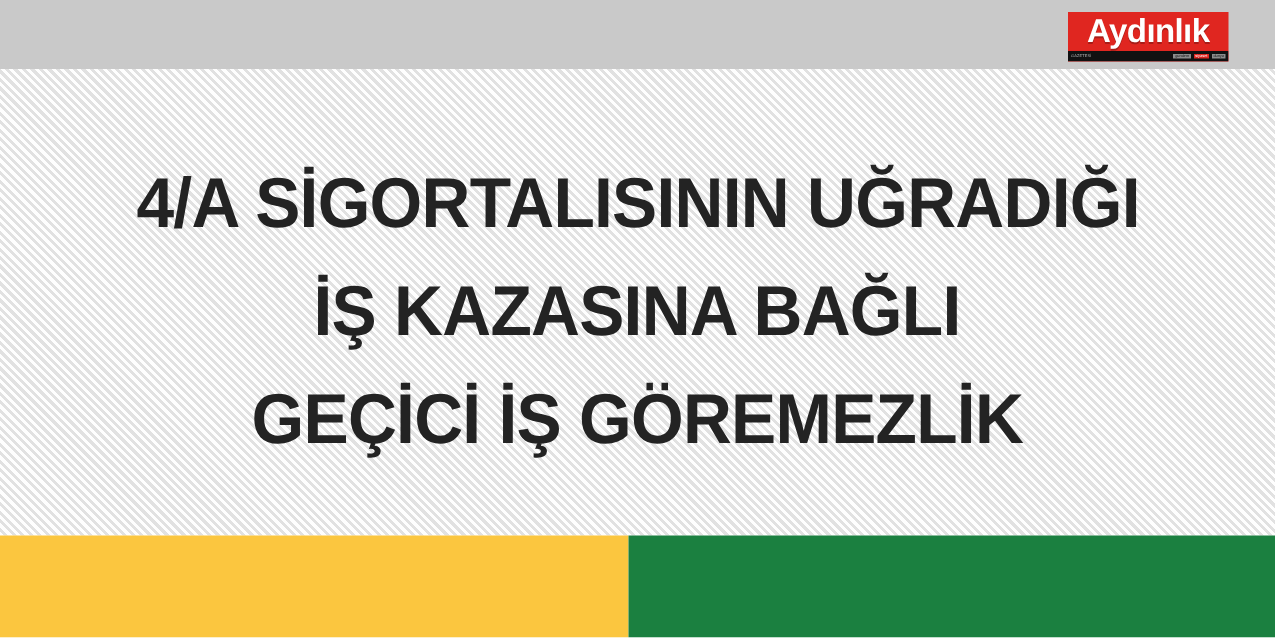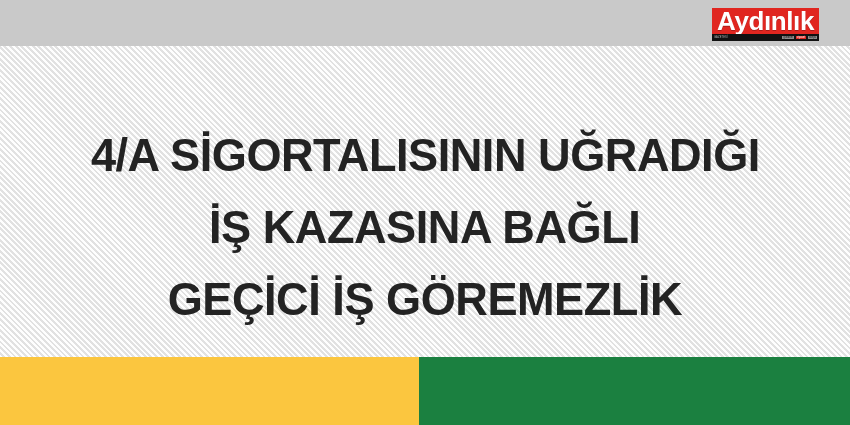--- a/index.html
+++ b/index.html
@@ -44,21 +44,21 @@
     display: flex;
     flex-direction: column;
     justify-content: flex-start;
     align-items: center;
     overflow: hidden;
   }
   .logo-word {
     color: #ffffff;
     font-family: "Liberation Sans", sans-serif;
     font-weight: bold;
-    font-size: 26px;
+    font-size: 22px;
     line-height: 26px;
     letter-spacing: -0.4px;
     white-space: nowrap;
     margin-top: 0px;
     text-shadow: 0 1px 0 rgba(0,0,0,0.25);
   }
   .logo-strip {
     position: absolute;
     left: 0;
     bottom: 0;
@@ -118,21 +118,20 @@
     left: 0;
     top: 46px;
     width: 850px;
     height: 311px;
     display: flex;
     flex-direction: column;
     align-items: center;
     justify-content: center;
     padding-top: 10px;
     box-sizing: border-box;
-    margin-top: 20px;
   }
   .headline-line {
     color: #232323;
     font-family: "Liberation Sans", sans-serif;
     font-weight: bold;
     font-size: 47px;
     line-height: 72px;
     letter-spacing: -0.5px;
     white-space: nowrap;
     text-align: center;

